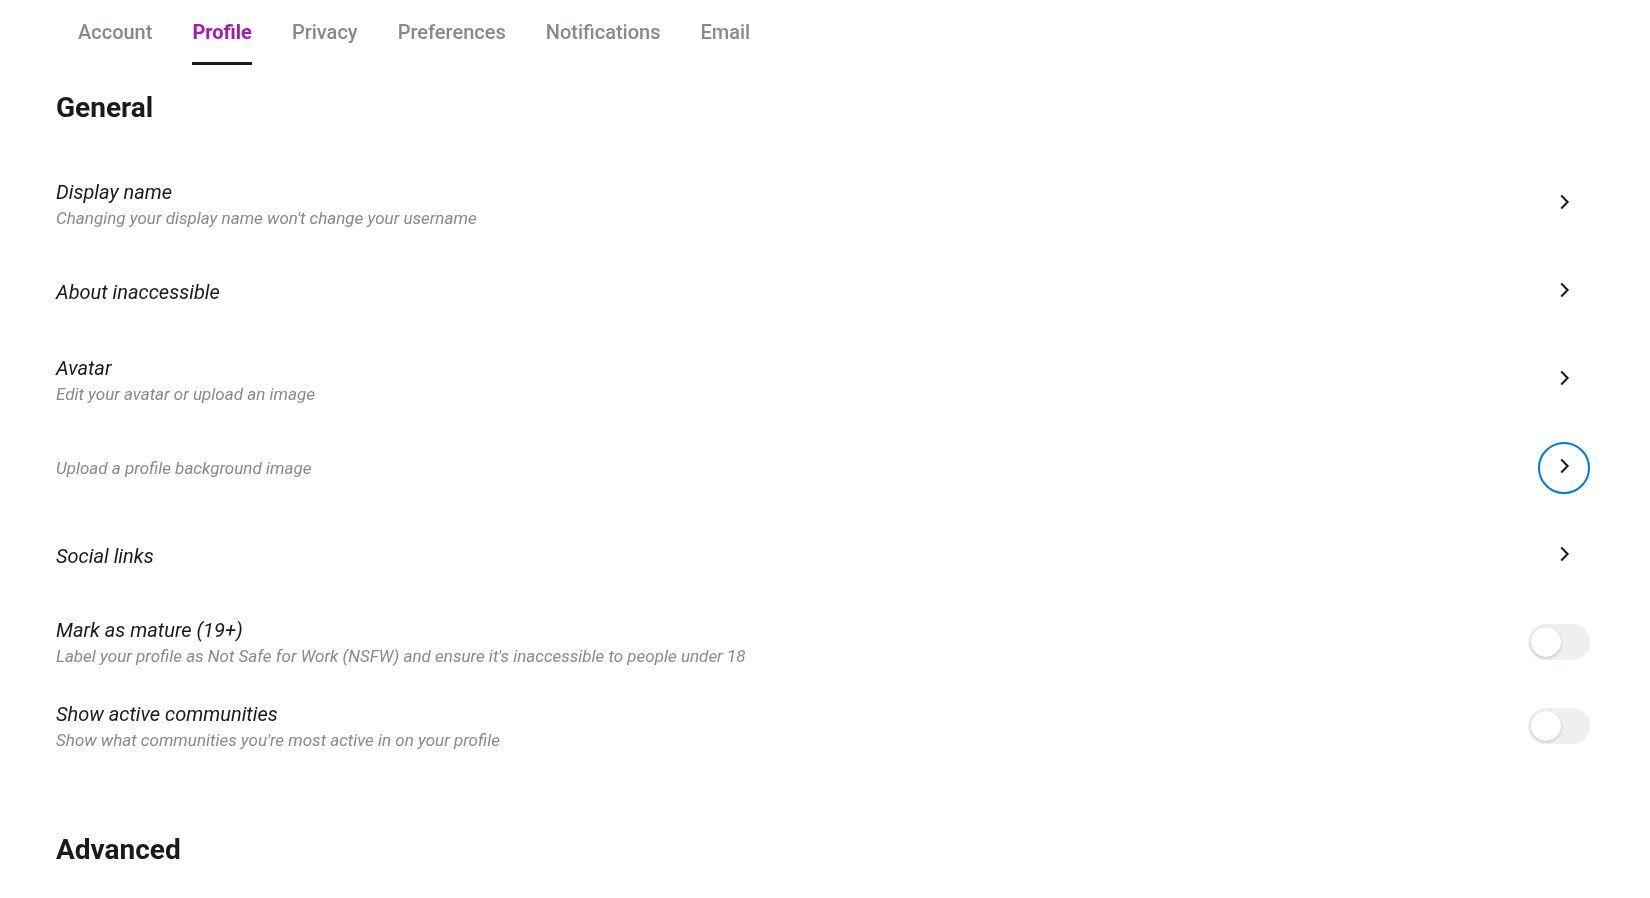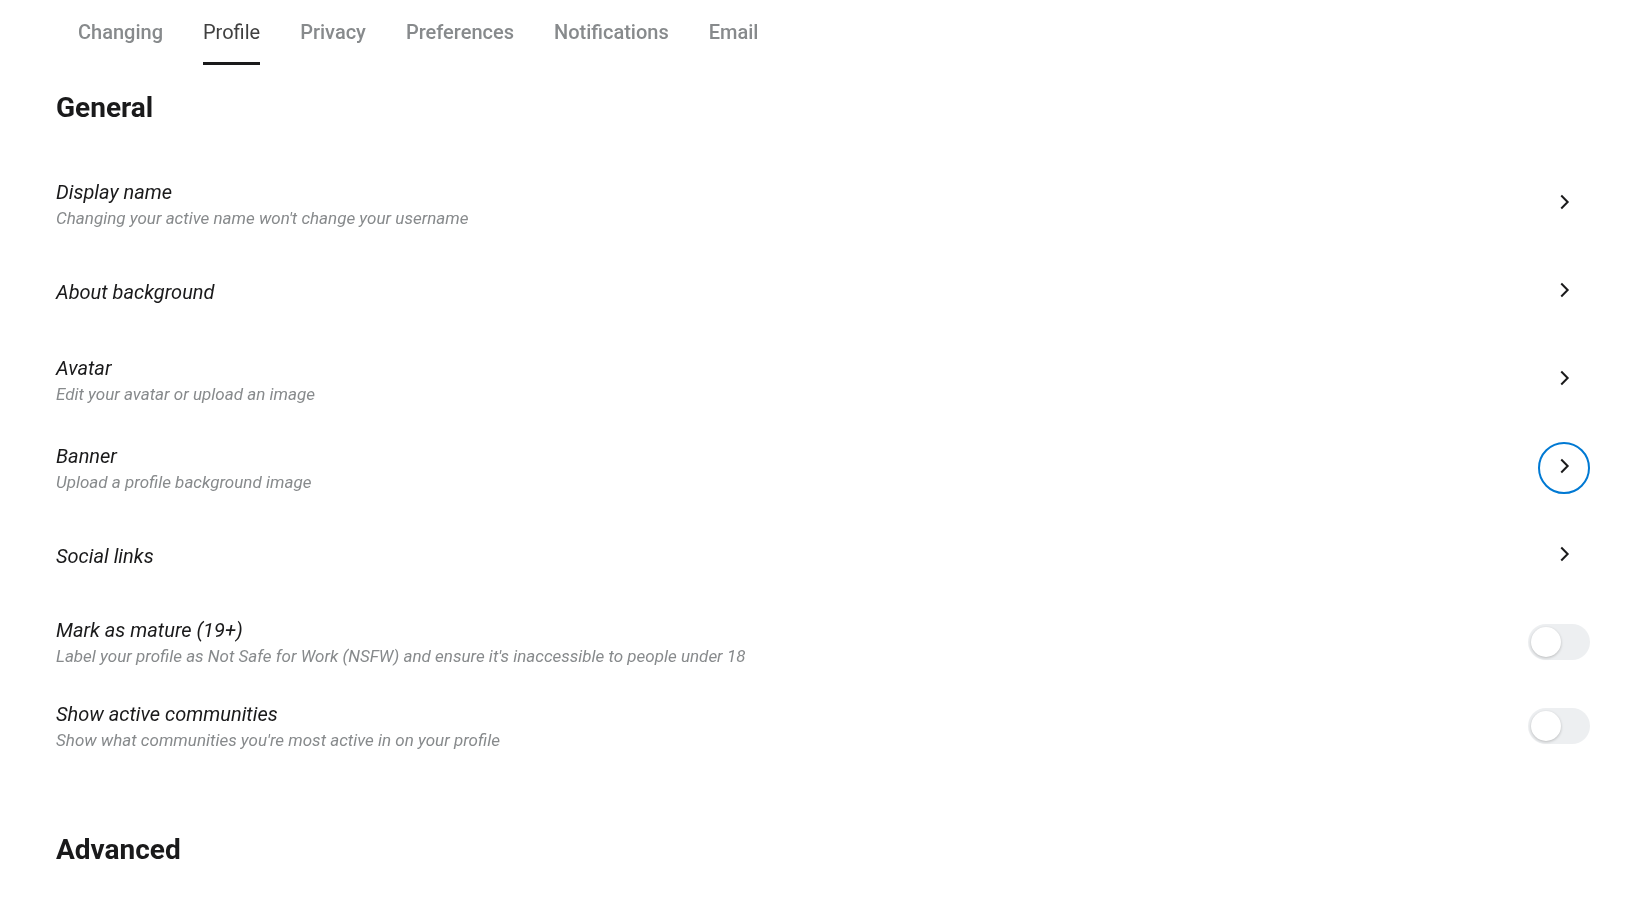--- a/index.html
+++ b/index.html
@@ -22,22 +22,22 @@
     }
     .tab {
       font-size: 20px;
       font-weight: 500;
       color: #878a8c;
       padding-bottom: 18px;
       cursor: pointer;
       border-bottom: 3px solid transparent;
     }
     .tab.active {
-      color: #404040;
-      font-weight: 400;
+      color: #a21caf;
+      font-weight: 700;
       border-bottom: 3px solid #1a1a1b;
     }
     .section-title {
       font-size: 28px;
       font-weight: 700;
       margin-top: 26px;
       margin-bottom: 36px;
     }
     .section-title.advanced {
       margin-top: 65px;
@@ -110,51 +110,51 @@
       left: 3px;
       box-shadow: 0 1px 3px rgba(0,0,0,0.22);
     }
   </style>
 </head>
 <body>
 
 <div class="container">
 
   <div class="tabs">
-    <div class="tab">Changing</div>
+    <div class="tab">Account</div>
     <div class="tab active">Profile</div>
     <div class="tab">Privacy</div>
     <div class="tab">Preferences</div>
     <div class="tab">Notifications</div>
     <div class="tab">Email</div>
   </div>
 
   <h2 class="section-title">General</h2>
 
   <div class="settings-list">
 
     <div class="setting-row">
       <div class="text-col">
         <div class="setting-label">Display name</div>
-        <div class="setting-desc">Changing your active name won't change your username</div>
-      </div>
-      <div class="control-col">
-        <div class="chevron-wrap">
-          <span class="chevron-icon">
-            <svg viewBox="0 0 24 24">
-                <polyline points="9 5 16 12 9 19"></polyline>
-              </svg>
-          </span>
-        </div>
-      </div>
-    </div>
-
-    <div class="setting-row">
-      <div class="text-col">
-        <div class="setting-label">About background</div>
+        <div class="setting-desc">Changing your display name won't change your username</div>
+      </div>
+      <div class="control-col">
+        <div class="chevron-wrap">
+          <span class="chevron-icon">
+            <svg viewBox="0 0 24 24">
+                <polyline points="9 5 16 12 9 19"></polyline>
+              </svg>
+          </span>
+        </div>
+      </div>
+    </div>
+
+    <div class="setting-row">
+      <div class="text-col">
+        <div class="setting-label">About inaccessible</div>
       </div>
       <div class="control-col">
         <div class="chevron-wrap">
           <span class="chevron-icon">
             <svg viewBox="0 0 24 24">
                 <polyline points="9 5 16 12 9 19"></polyline>
               </svg>
           </span>
         </div>
       </div>
@@ -171,21 +171,20 @@
             <svg viewBox="0 0 24 24">
                 <polyline points="9 5 16 12 9 19"></polyline>
               </svg>
           </span>
         </div>
       </div>
     </div>
 
     <div class="setting-row">
       <div class="text-col">
-        <div class="setting-label">Banner</div>
         <div class="setting-desc">Upload a profile background image</div>
       </div>
       <div class="control-col">
         <div class="chevron-wrap focused">
           <span class="chevron-icon">
             <svg viewBox="0 0 24 24">
                 <polyline points="9 5 16 12 9 19"></polyline>
               </svg>
           </span>
         </div>

